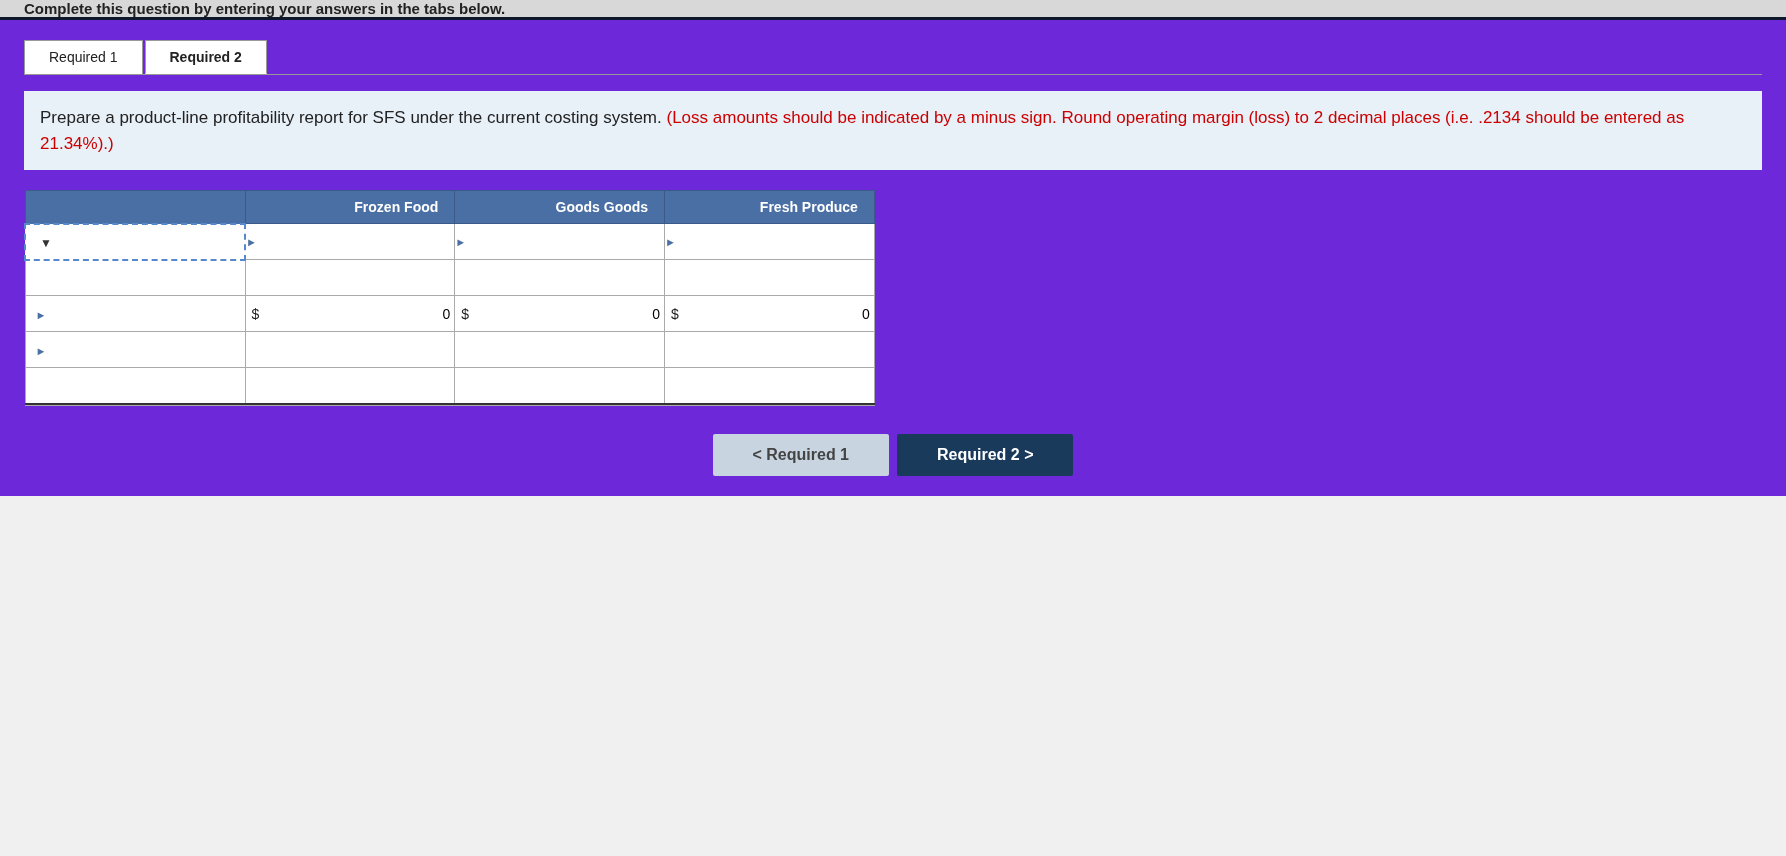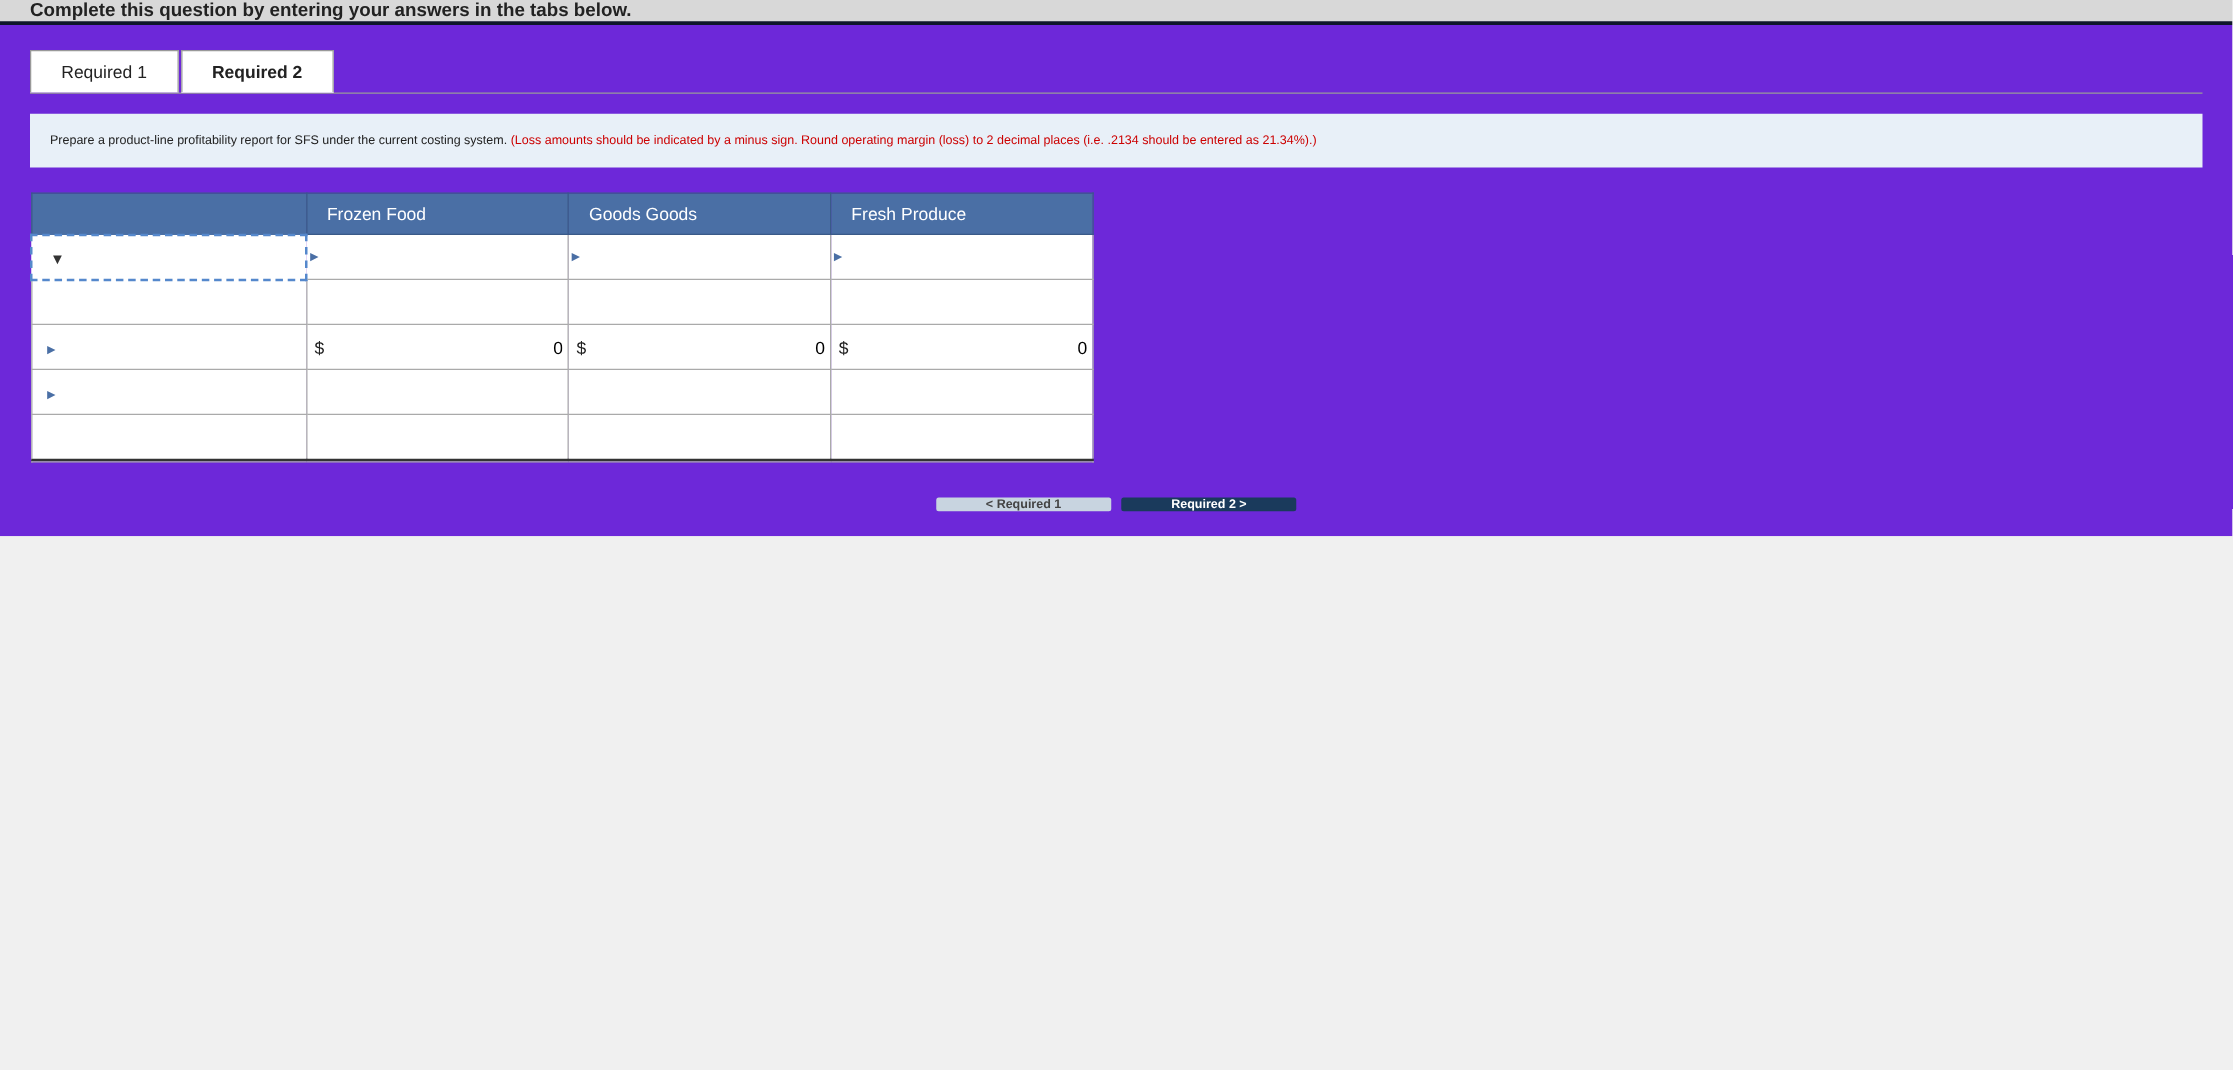--- a/index.html
+++ b/index.html
@@ -45,43 +45,43 @@
       border-bottom: 1px solid #fff;
       position: relative;
       z-index: 2;
     }
 
     .instructions-box {
       background: #e8f0f8;
       border: none;
       padding: 14px 16px;
       margin-bottom: 20px;
-      font-size: 10px;
+      font-size: 17px;
       line-height: 1.5;
     }
 
     .instructions-box .red-text {
       color: #cc0000;
     }
 
     .table-container {
       margin-bottom: 28px;
     }
 
     table {
       border-collapse: collapse;
       width: auto;
       min-width: 760px;
     }
 
     table th {
       background: #4a6fa5;
       color: #fff;
-      font-weight: normal;
-      text-align: left;
+      font-weight: bold;
+      text-align: right;
       padding: 8px 16px;
       border: 1px solid #3a5a88;
       font-size: 14px;
     }
 
     table th.empty-header {
       background: #4a6fa5;
       min-width: 220px;
     }
 
@@ -134,22 +134,22 @@
     }
 
     .nav-buttons {
       display: flex;
       gap: 8px;
       justify-content: center;
       margin-top: 10px;
     }
 
     .nav-btn {
-      padding: 0 40px;
-      font-size: 10px;
+      padding: 12px 40px;
+      font-size: 16px;
       font-weight: bold;
       cursor: pointer;
       border: none;
       border-radius: 2px;
       text-align: right;
     }
 
     .nav-btn.prev {
       background: #c8d4e0;
       color: #444;

